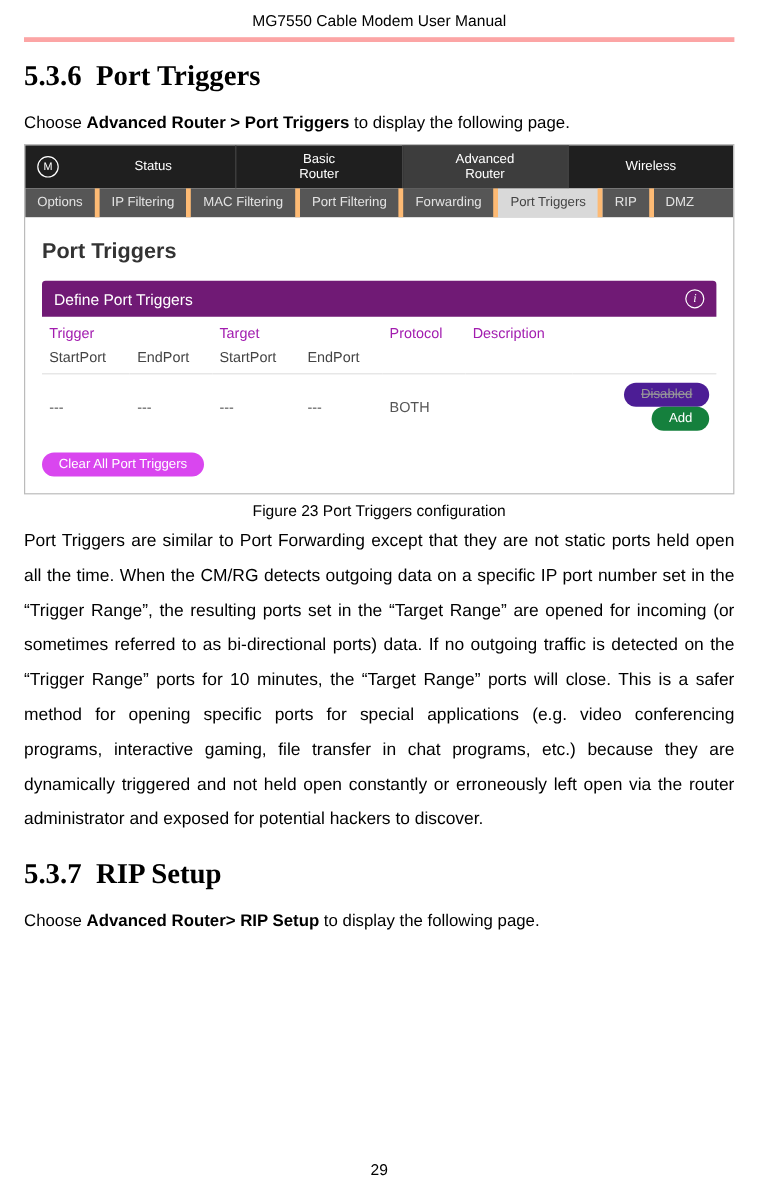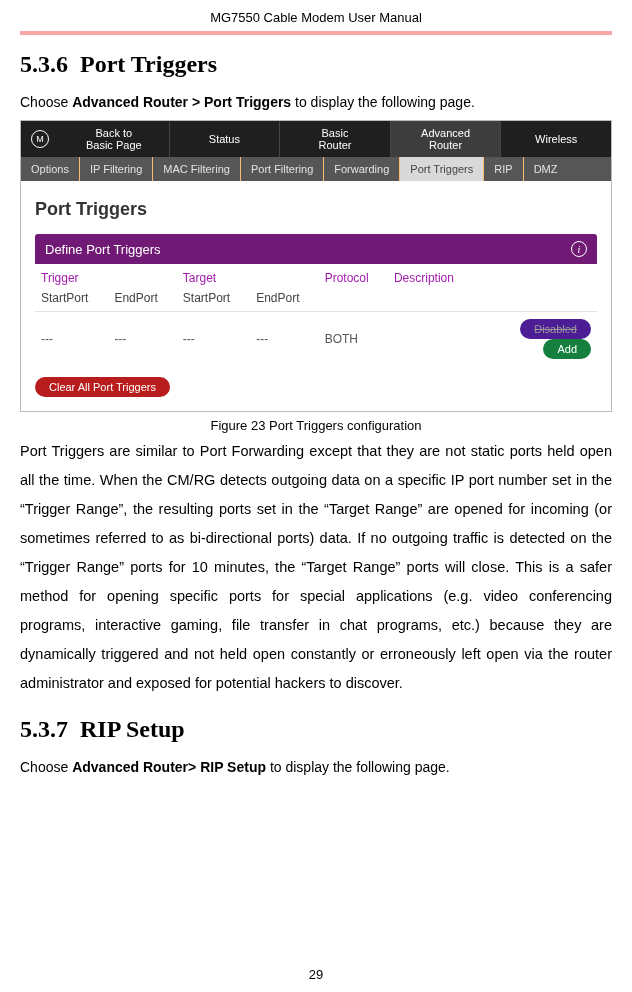--- a/index.html
+++ b/index.html
@@ -73,21 +73,21 @@
       color: #e3e3e3;
       font-size: 11px;
       height: 24px;
       align-items: center;
     }
     .nav2-item {
       padding: 0 10px;
       height: 100%;
       display: flex;
       align-items: center;
-      border-right: 1px solid #fdba74;
+      border-right: 4px solid #fdba74;
     }
     .nav2-item:last-child { border-right: none; }
     .nav2-item.active { background: #d9d9d9; color: #444; }
     .screenshot-body { padding: 12px 14px 14px; }
     .page-title {
       font-size: 18px;
       font-weight: 600;
       color: #333;
       margin: 6px 0 14px;
     }
@@ -139,21 +139,21 @@
     }
     .pill-disabled { 
       background: #4c1d95;
       color: #999;
     }
     .pill-disabled::before {
       content: var(--disabled-text, "");
       text-decoration: line-through;
     }
     .pill-add { background: #15803d; color: #fff; }
-    .pill-clear { background: #b91c1c; color: #fff; margin: 8px 0 0 0; }
+    .pill-clear { background: #d946ef; color: #fff; margin: 8px 0 0 0; }
     .figure-caption {
       text-align: center;
       font-size: 13px;
       margin: 4px 0 4px;
     }
     .body-para {
       font-size: 14.5px;
       line-height: 2.0;
       text-align: justify;
       margin-bottom: 18px;
@@ -177,24 +177,20 @@
 </h2>
 
 <p class="intro">
   <span>Choose </span><b>Advanced Router &gt; Port Triggers</b><span> to display the following page.</span>
 </p>
 
 <div class="screenshot">
   <div class="nav1">
     <div class="logo-cell">
         <div class="logo-circle">M</div>
-      </div>
-    <div class="nav1-item">
-        <span style="white-space:pre-line">Back to
-Basic Page</span>
       </div>
     <div class="nav1-item">Status</div>
     <div class="nav1-item">
         <span style="white-space:pre-line">Basic
 Router</span>
       </div>
     <div class="nav1-item active">
         <span style="white-space:pre-line">Advanced
 Router</span>
       </div>

